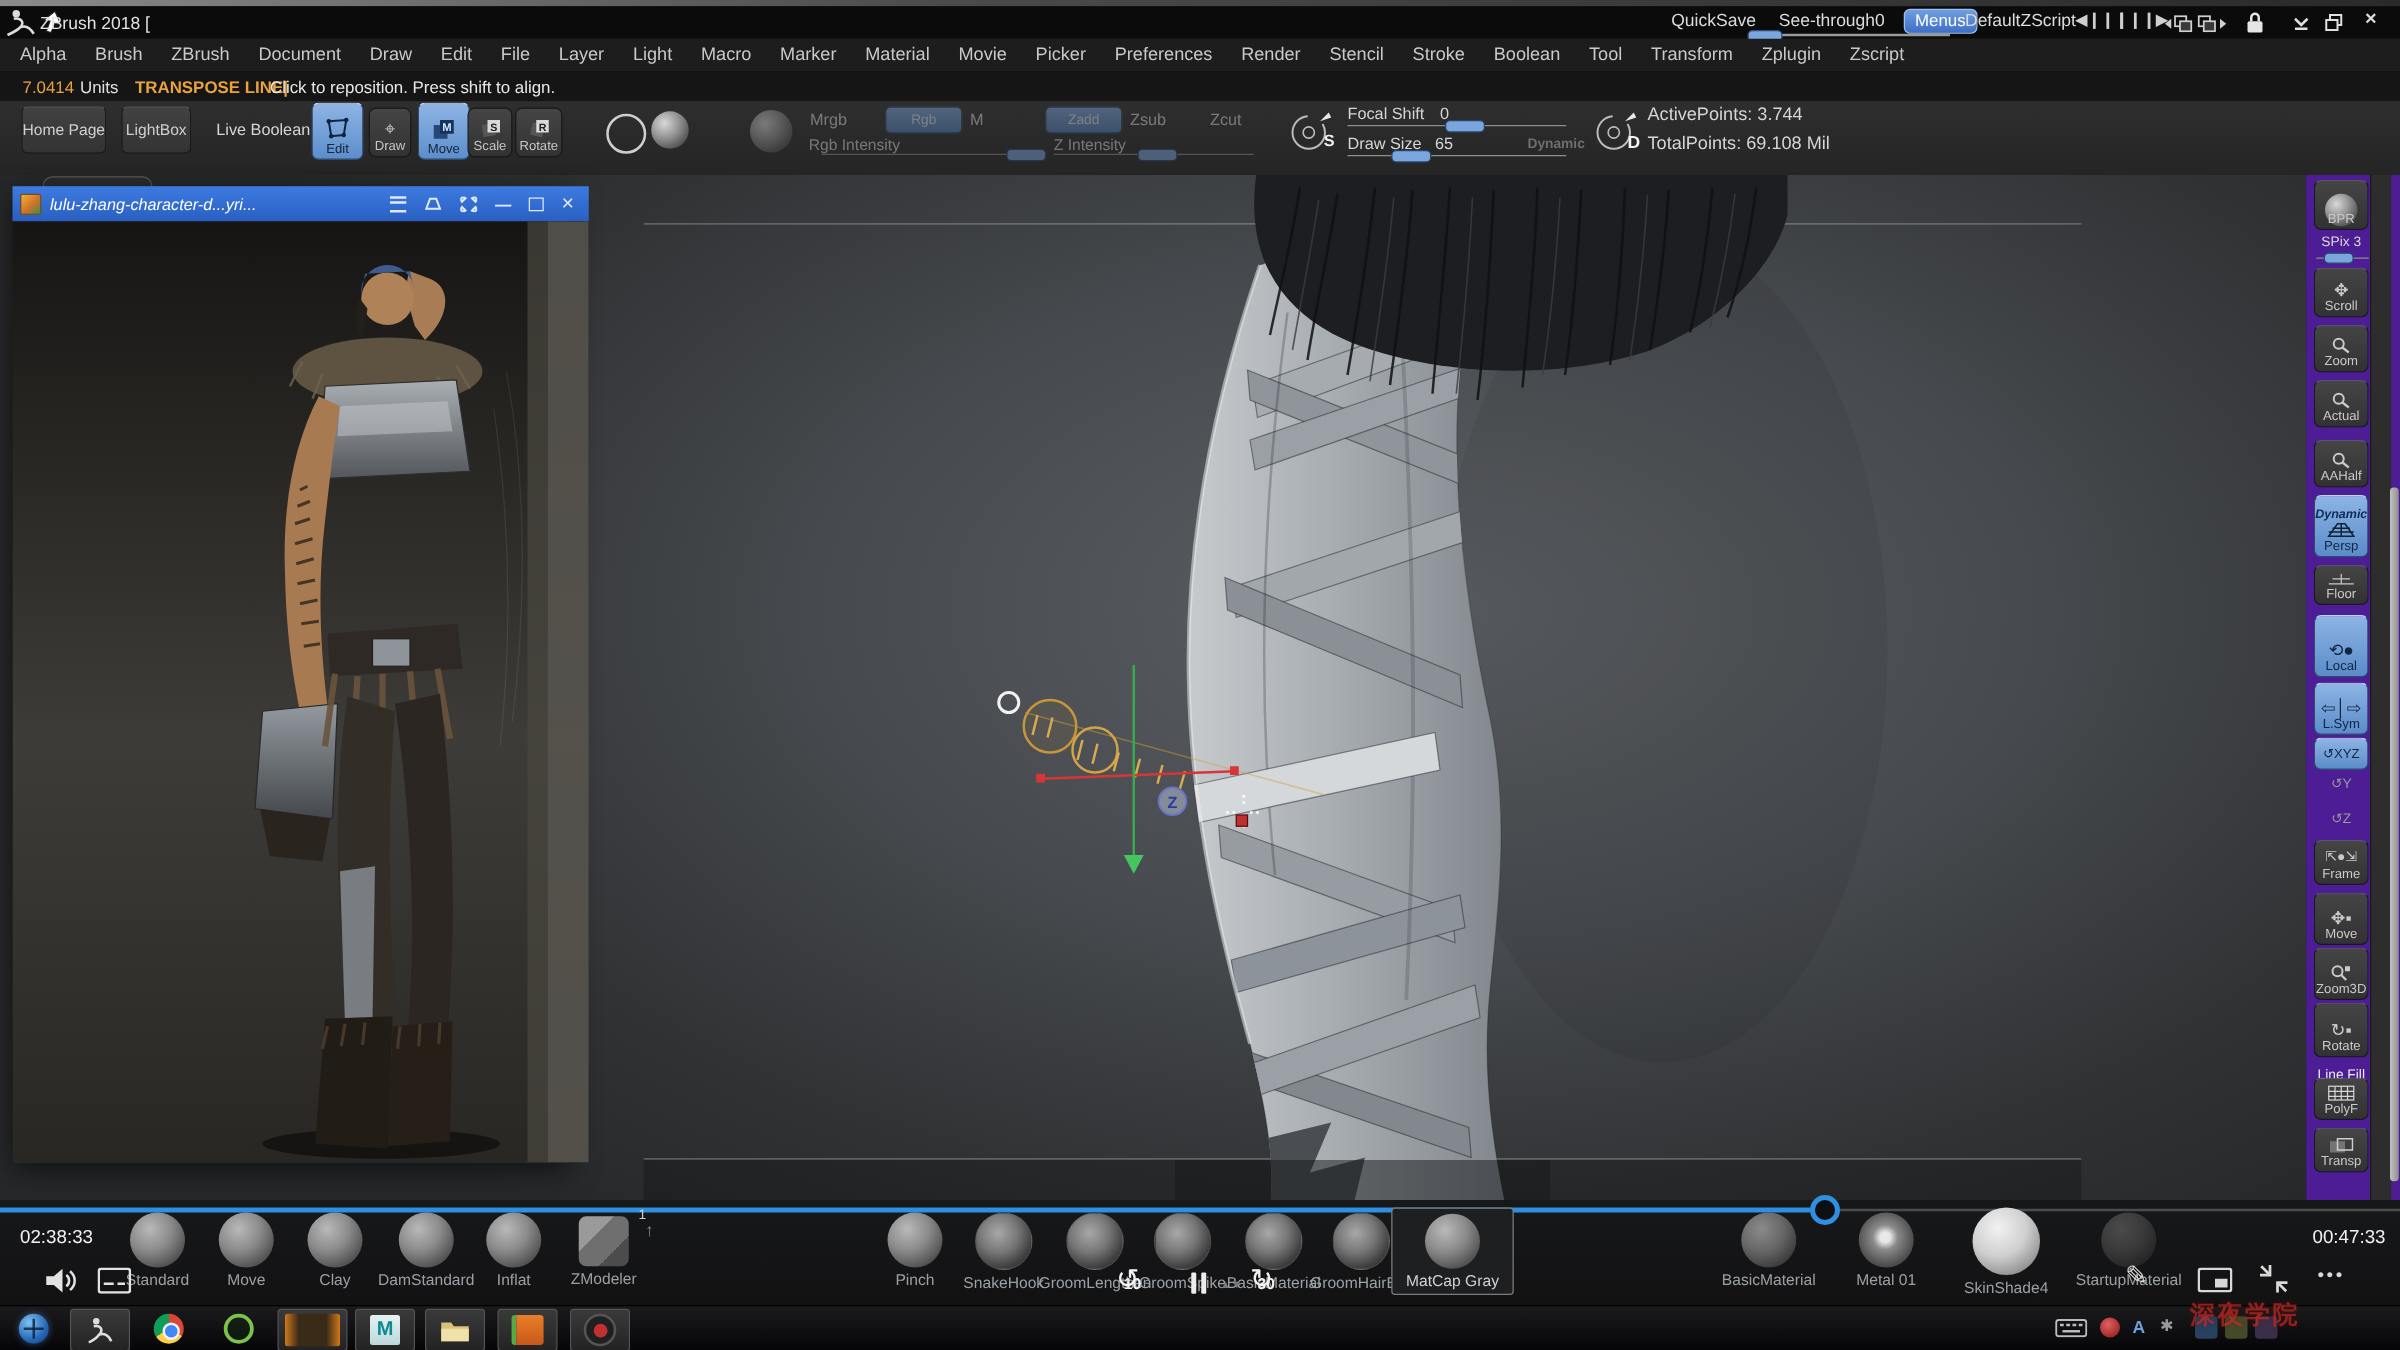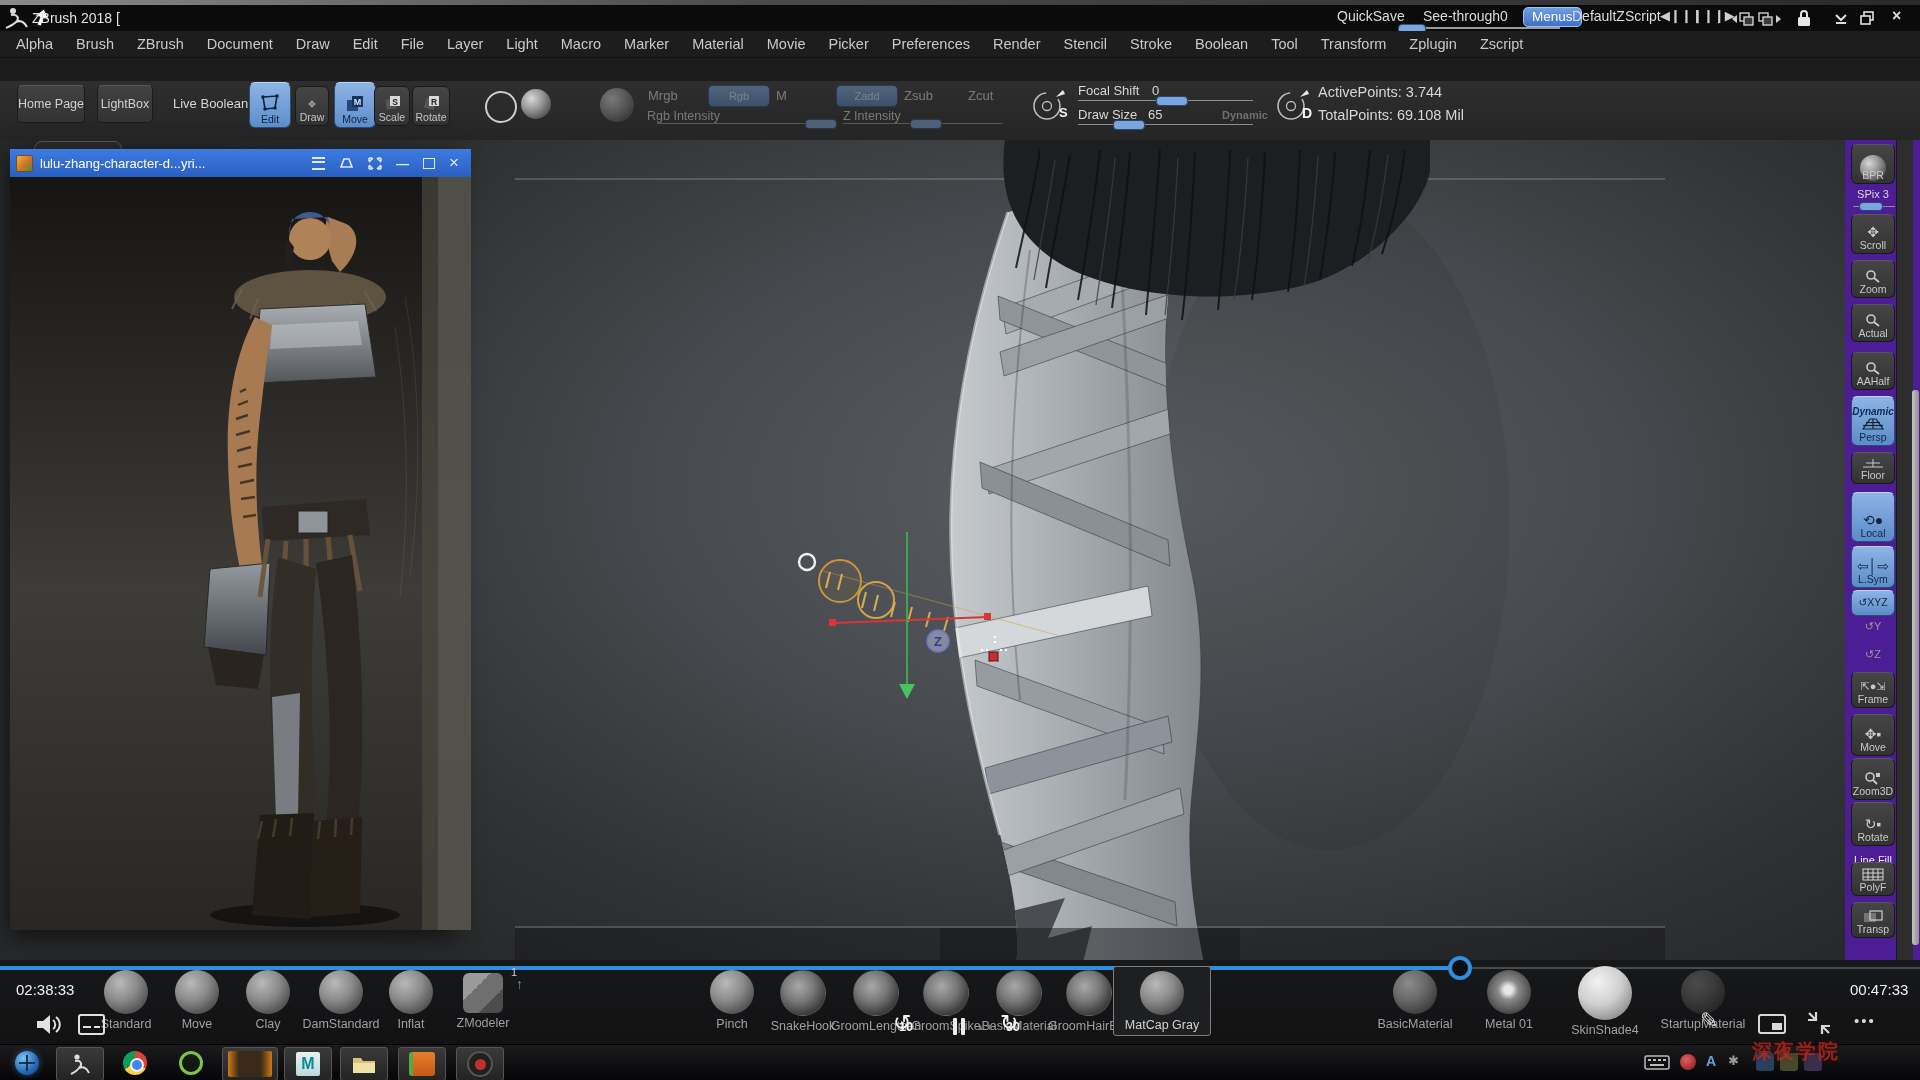--- a/index.html
+++ b/index.html
@@ -36,21 +36,21 @@
   .slider-handle{position:absolute;width:30px;height:8px;border-radius:4px;background:#7aa6dd;border:1px solid #27486f;}
   .lbl{position:absolute;font-size:13px;color:#d6d6d6;white-space:nowrap;}
   .sphere{border-radius:50%;background:radial-gradient(circle at 35% 32%,#d8d8d8,#9a9a9a 38%,#565656 75%,#3a3a3a);}
   .ring{border-radius:50%;border:2px solid #cfcfcf;background:transparent;}
   .circle-ico{position:absolute;border-radius:50%;}
   
   #canvas{left:0;top:140px;width:1845px;height:827px;
     background:radial-gradient(ellipse 1100px 620px at 62% 42%,#5c6064,#46494d 45%,#303234 78%,#27282a 100%);}
   #cornertab{left:34px;top:1px;width:86px;height:44px;border:1px solid #5a5a5a;border-radius:8px;background:#2c2c2c;}
   
-  #refwin{left:10px;top:149px;width:447px;height:781px;box-shadow:0 6px 22px rgba(0,0,0,.6);}
+  #refwin{left:10px;top:149px;width:447px;height:781px;box-shadow:0 6px 22px rgba(0,0,0,.6);font-style:italic;}
   #reftitle{position:absolute;left:0;top:0;width:461px;height:28px;background:linear-gradient(#3d7be0,#2a5fc2);
     display:flex;align-items:center;color:#fff;font-size:13px;}
   #reftitle .doc-ico{width:15px;height:15px;margin:0 7px 0 6px;border-radius:2px;
     background:linear-gradient(135deg,#f0b23c,#d1722a 55%,#3f8f3f);border:1px solid #7a4f12;}
   .ref-ctl{margin-left:14px;color:#dfe9ff;font-size:13px;display:inline-flex;align-items:center;}
   .bars{width:13px;height:9px;border-top:2px solid #dfe9ff;border-bottom:2px solid #dfe9ff;position:relative;}
   .bars:after{content:"";position:absolute;left:0;top:2.5px;width:13px;height:2px;background:#dfe9ff;}
   .sq{width:10px;height:9px;border:1.6px solid #dfe9ff;}
   
   #rightshelf{left:1845px;top:140px;width:75px;height:827px;background:#4c1d95;}
@@ -168,20 +168,26 @@
     <span>Render</span>
     <span>Stencil</span>
     <span>Stroke</span>
     <span>Boolean</span>
     <span>Tool</span>
     <span>Transform</span>
     <span>Zplugin</span>
     <span>Zscript</span>
   </div>
 
+  <div class="abs" id="statusbar">
+    <span class="abs orange" style="left:18px;top:4px">7.0414</span>
+    <span class="abs" style="left:64px;top:4px;color:#e0e0e0">Units</span>
+    <span class="abs orange" style="left:108px;top:4px;font-weight:bold">TRANSPOSE LINE|</span>
+    <span class="abs" style="left:216px;top:4px;color:#e8e8e8">Click to reposition. Press shift to align.</span>
+  </div>
 
   <div class="abs" id="shelf">
     <div class="shelf-btn" style="left:17px;top:4px;width:66px;height:36px">Home Page</div>
     <div class="shelf-btn" style="left:97px;top:4px;width:54px;height:36px">LightBox</div>
     <span class="lbl" style="left:173px;top:15px">Live Boolean</span>
 
     <div class="tool-btn active" style="left:249px;top:1px;width:42px;height:46px">
       <svg width="22" height="20" viewBox="0 0 22 20">
         <path d="M4,4 L18,3 L16,15 L6,16 Z" fill="none" stroke="#10233f" stroke-width="1.6"></path>
         <circle cx="4" cy="4" r="1.8" fill="#10233f"></circle>

